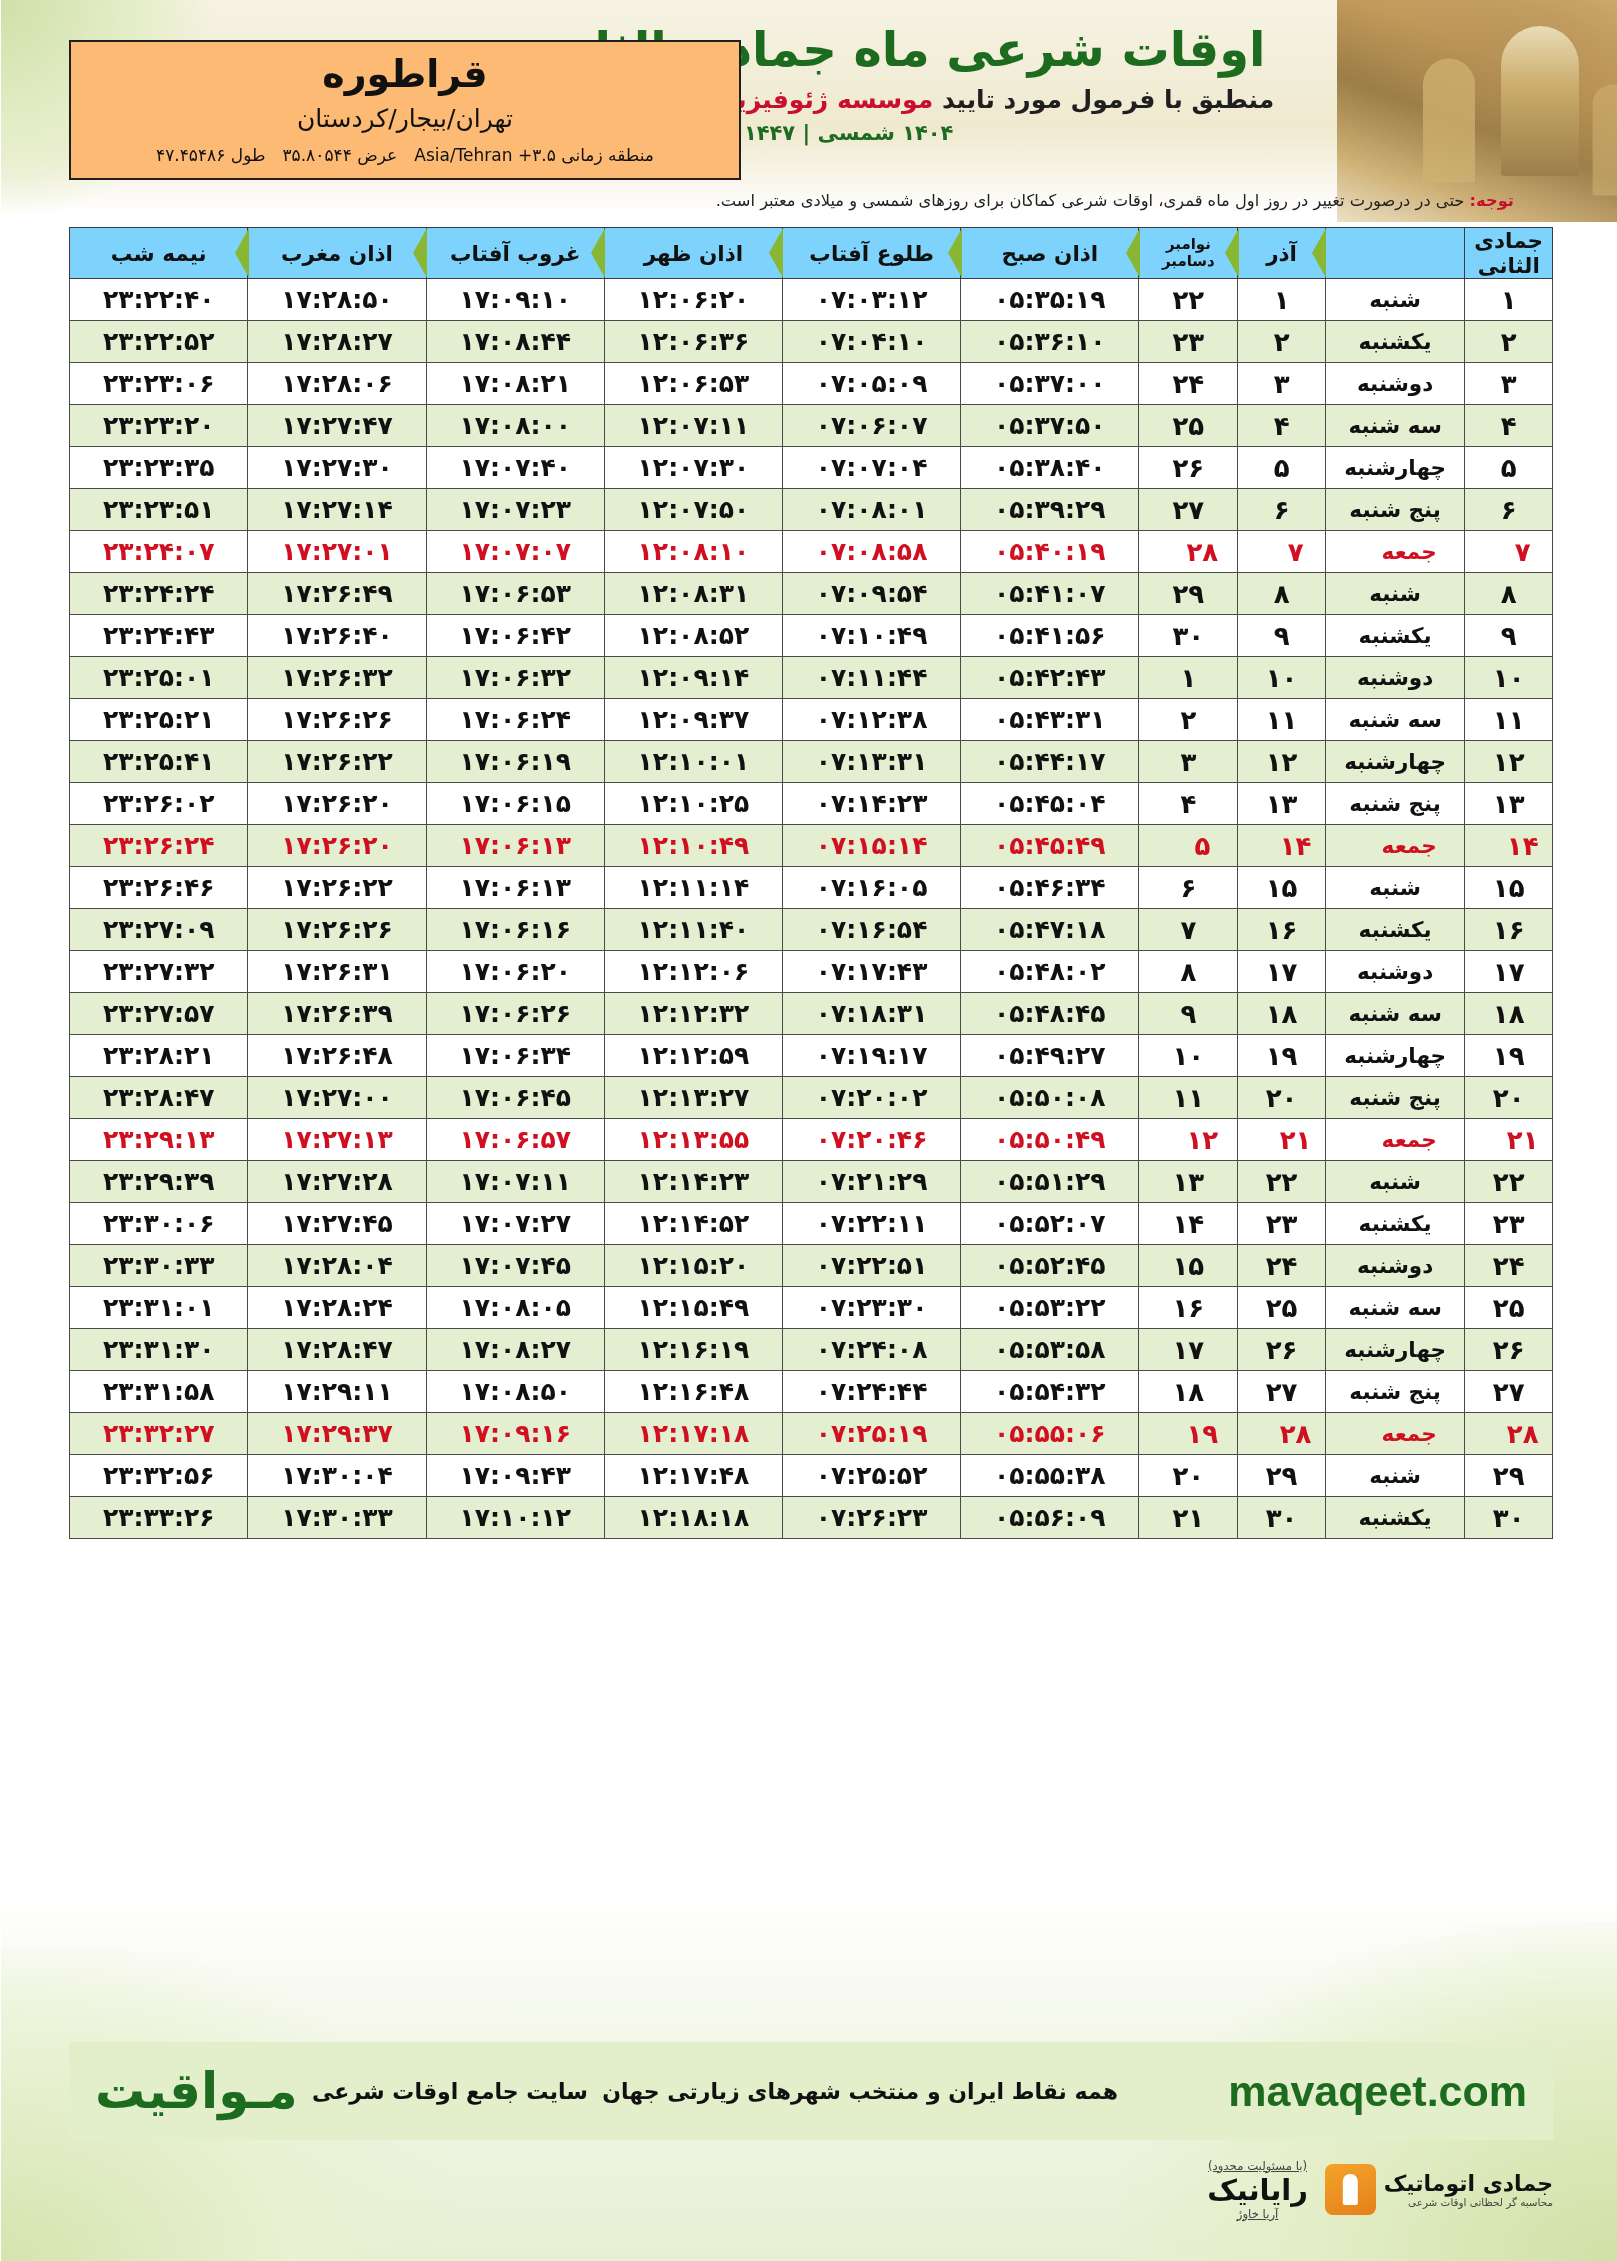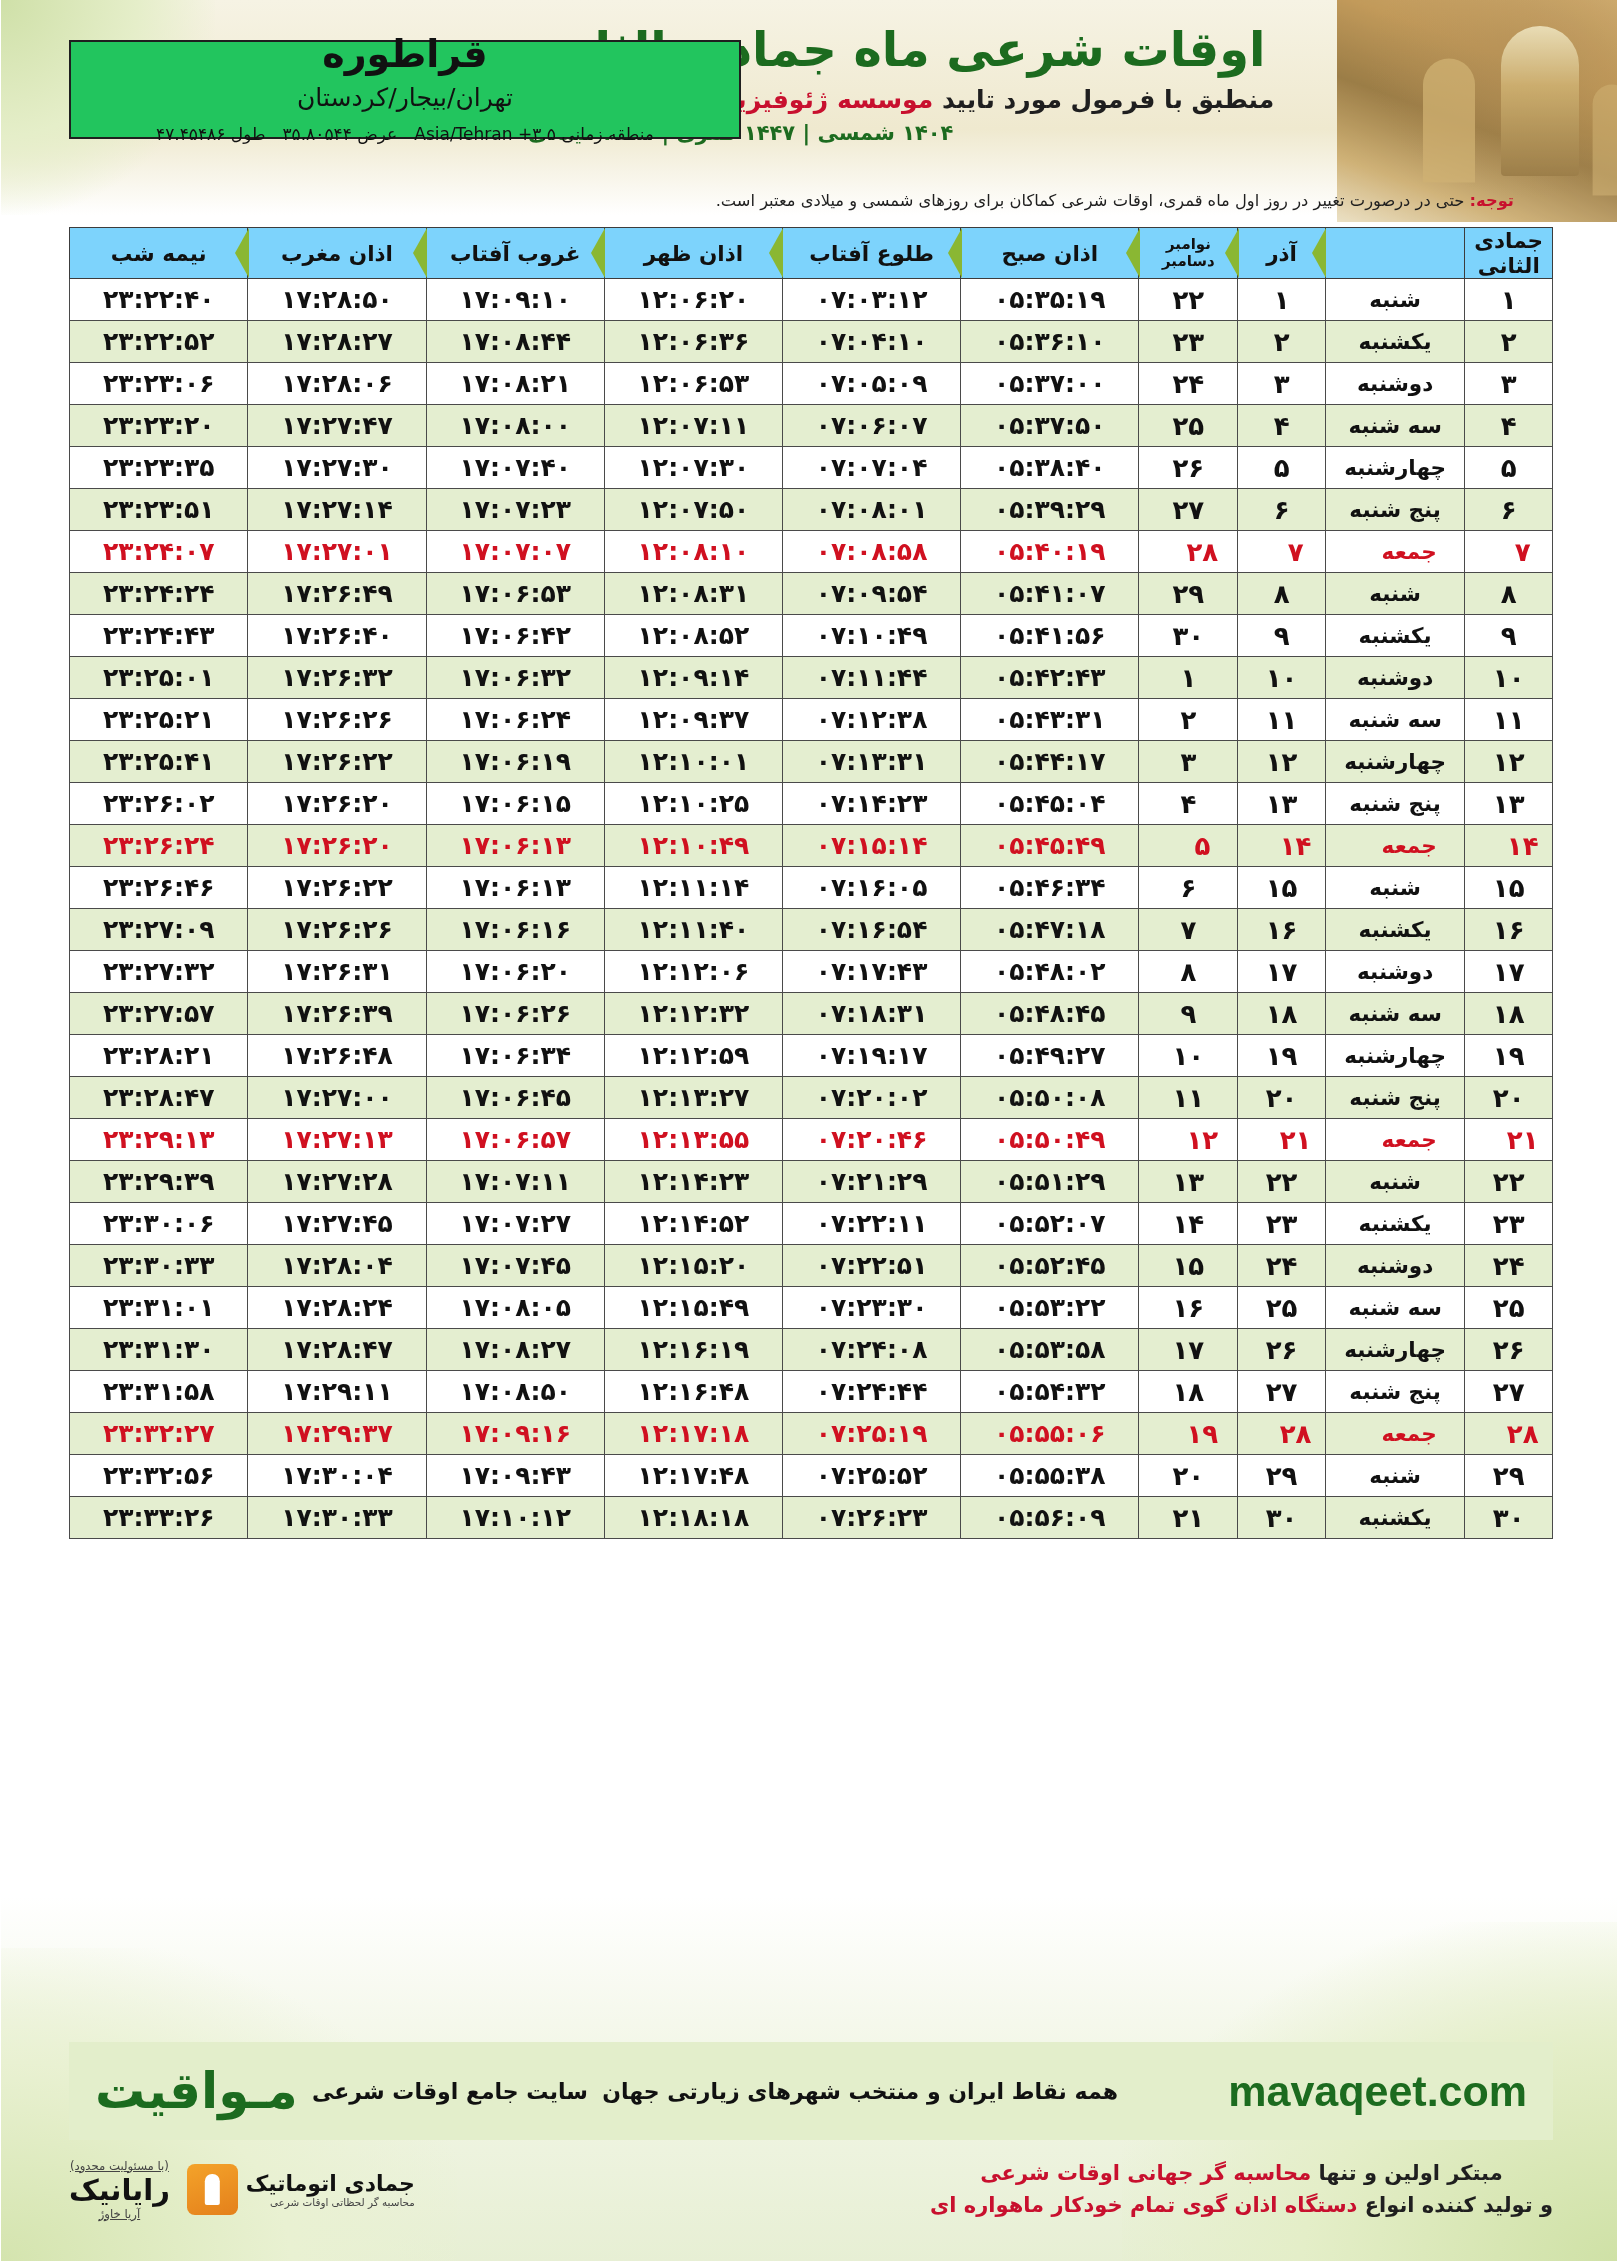--- a/index.html
+++ b/index.html
@@ -61,22 +61,22 @@
   }
   .title-sub {
     font-size: 25px; font-weight: bold; color: #1f1f1f; margin-top: 7.8px; line-height: 1.25;
   }
   .title-sub .accent { color: #c8102e; }
   .title-dates {
     font-size: 21px; color: #1c6b1f; font-weight: bold; margin-top: 6.5px;
   }
 
   .loc-box {
-    position: absolute; left: 69px; top: 40px; width: 672px; height: 99px;
-    border: 2px solid #1f1f1f; background: #22c55e;
+    position: absolute; left: 69px; top: 40px; width: 672px; height: 140px;
+    border: 2px solid #1f1f1f; background: #fdba74;
     display: flex; flex-direction: column; align-items: center; justify-content: center;
   }
   .loc-city { font-size: 38px; font-weight: bold; color: #111; line-height: 1; }
   .loc-region { font-size: 25px; color: #111; margin-top: 10.4px; }
   .loc-coords {
     margin-top: 11.7px; font-size: 17px; color: #111; direction: rtl;
     display: flex; gap: 17px; align-items: center; white-space: nowrap;
   }
   .note {
     position: absolute; right: 104px; top: 191px; width: 1422px; text-align: right;
@@ -619,28 +619,20 @@
     <div class="brand-url">mavaqeet.com</div>
     <div class="brand-right">
       <span class="brand-tag dim">همه نقاط ایران و منتخب شهرهای زیارتی جهان</span>
       <span class="brand-tag">سایت جامع اوقات شرعی</span>
       <span class="brand-name">مـواقیت</span>
     </div>
   </div>
 
   <div class="footer-bottom">
 
-    <div class="fb-mid">
-      <div>
-        <span class="dark">مبتکر اولین و تنها </span><span>محاسبه گر جهانی اوقات شرعی</span>
-      </div>
-      <div>
-        <span class="dark">و تولید کننده انواع </span><span>دستگاه اذان گوی تمام خودکار ماهواره ای</span>
-      </div>
-    </div>
 
     <div class="fb-logos">
       <div class="logo-azangoo">
         <div class="txt">
           <div class="t1">جمادی اتوماتیک</div>
           <div class="t2">محاسبه گر لحظاتی اوقات شرعی</div>
         </div>
         <div class="mark"></div>
       </div>
       <div class="logo-rayaneh">

